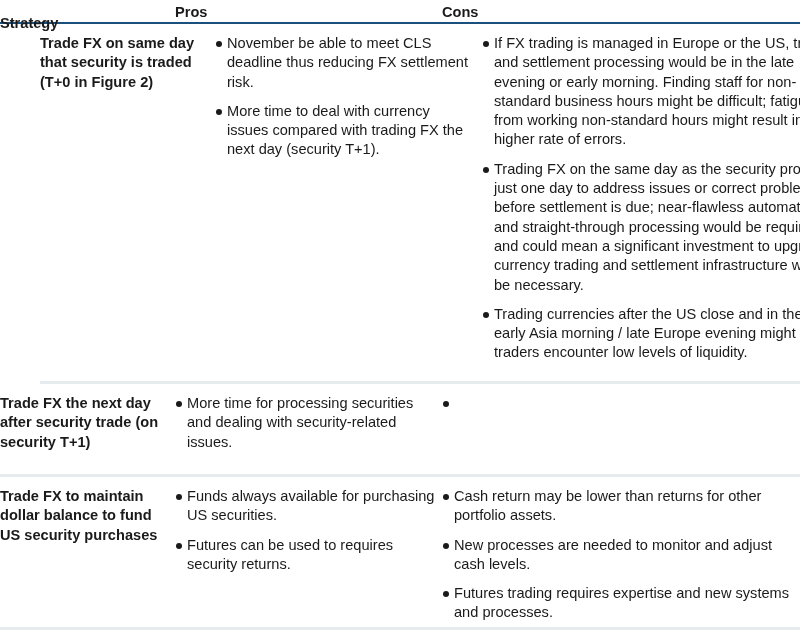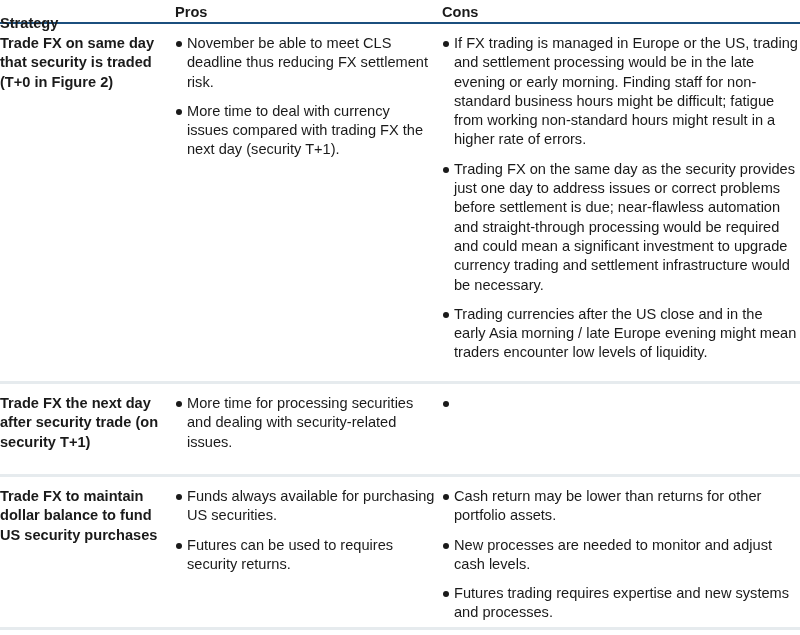--- a/index.html
+++ b/index.html
@@ -67,21 +67,21 @@
     }
     .bullet .dot {
       position: absolute;
       left: 1px;
       top: 7px;
       width: 6px;
       height: 6px;
       border-radius: 50%;
       background: #1a1a1a;
     }
-    .row1 { height: 357px; }
+    .row1 { height: 357px; margin-left: 40px; }
     .row2 { height: 90px; }
     .row3 { height: 150px; }
   </style>
 </head>
 <body>
 
 <div class="table">
   <div class="header">
     <span class="col-strategy">Strategy</span>
     <span class="col-pros">Pros</span>

